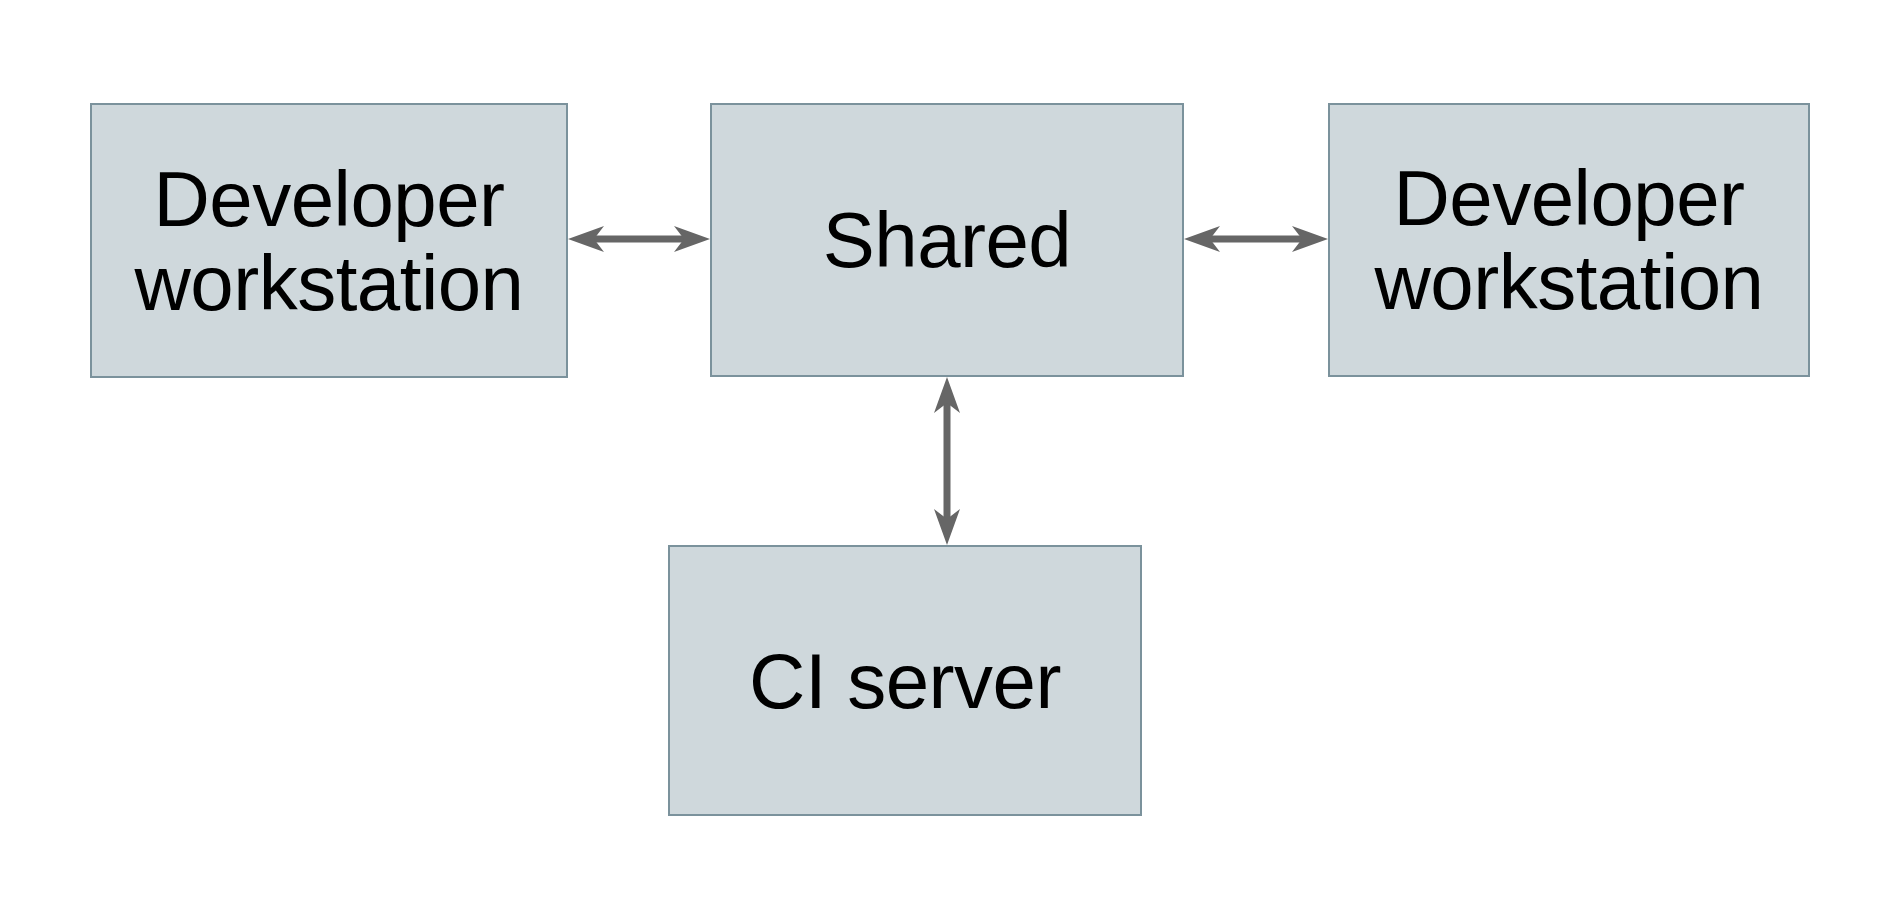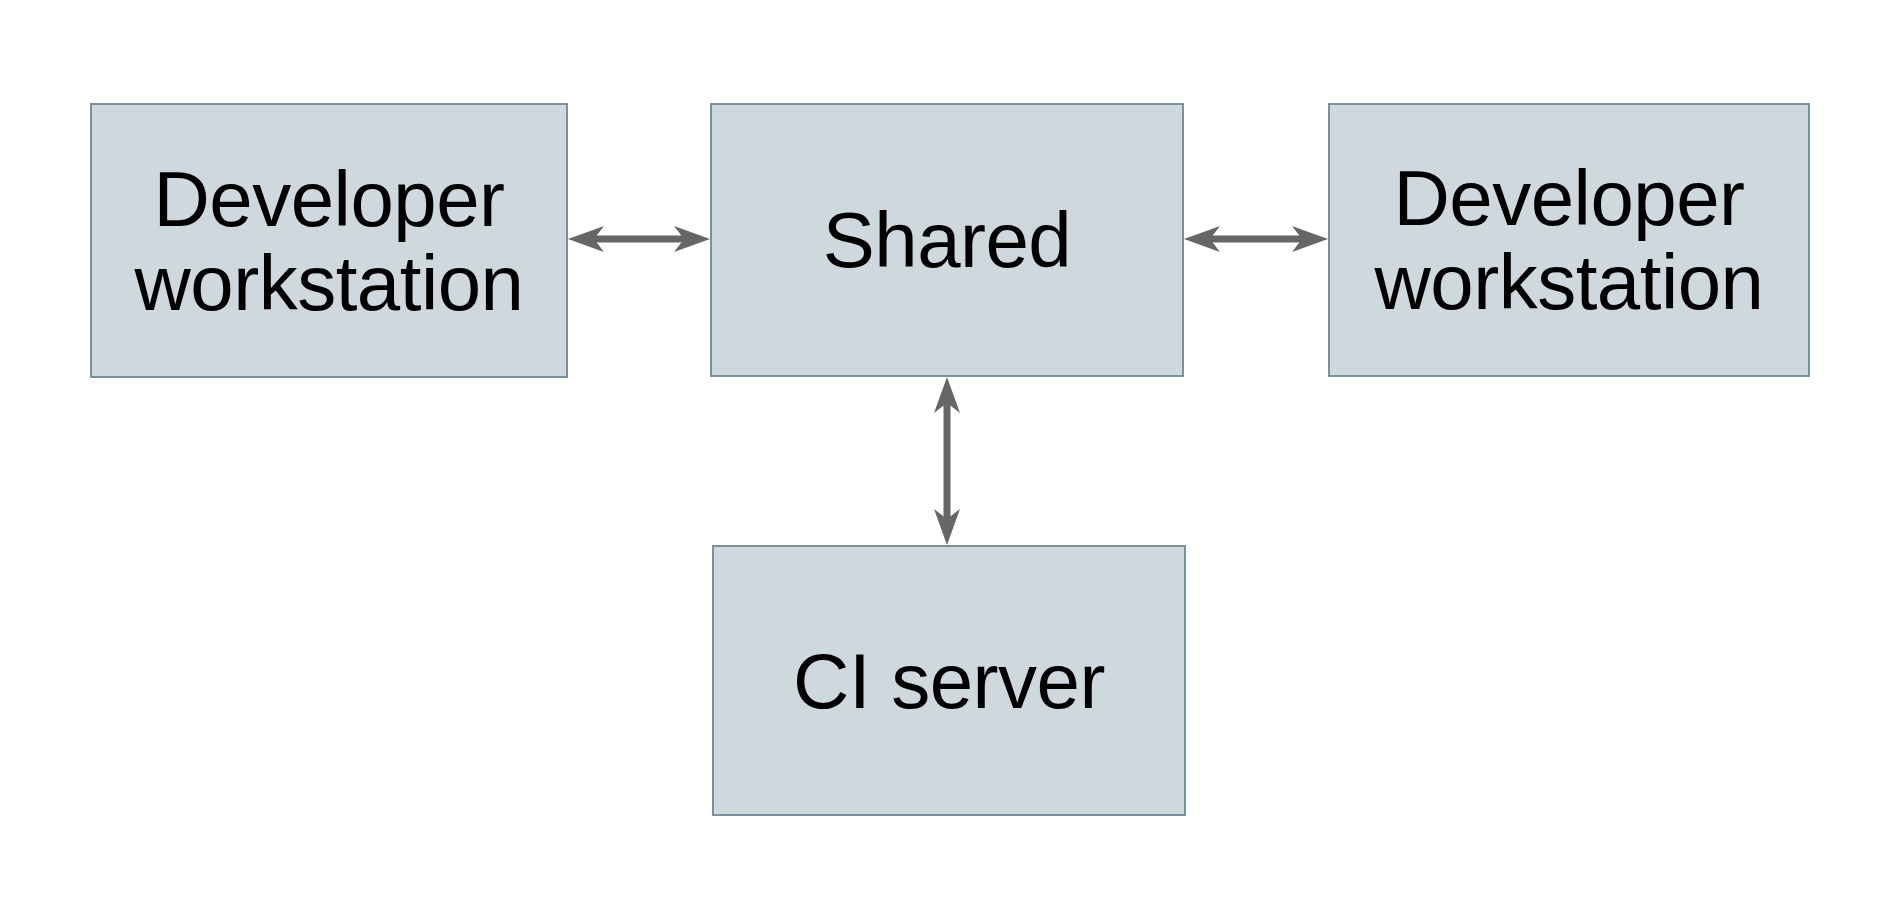--- a/index.html
+++ b/index.html
@@ -30,21 +30,21 @@
     text-align: center;
     color: var(--text-color);
     font-size: 78px;
     line-height: 84px;
     letter-spacing: -0.5px;
   }
   .node span { display: block; white-space: nowrap; }
   #node-dev-left   { left: 90px;   top: 103px; width: 478px; height: 275px; }
   #node-shared     { left: 710px;  top: 103px; width: 474px; height: 274px; }
   #node-dev-right  { left: 1328px; top: 103px; width: 482px; height: 274px; }
-  #node-ci         { left: 712px;  top: 545px; width: 474px; height: 271px; text-align: right; }
+  #node-ci         { left: 668px;  top: 545px; width: 474px; height: 271px; text-align: right; }
   .edge { position: absolute; display: block; }
   #edge-left  { left: 568px;  top: 221px; }
   #edge-right { left: 1184px; top: 221px; }
   #edge-down  { left: 929px;  top: 377px; }
   .edge .shape { fill: var(--arrow-color); }
 </style>
 </head>
 <body>
 
 <div class="canvas">

